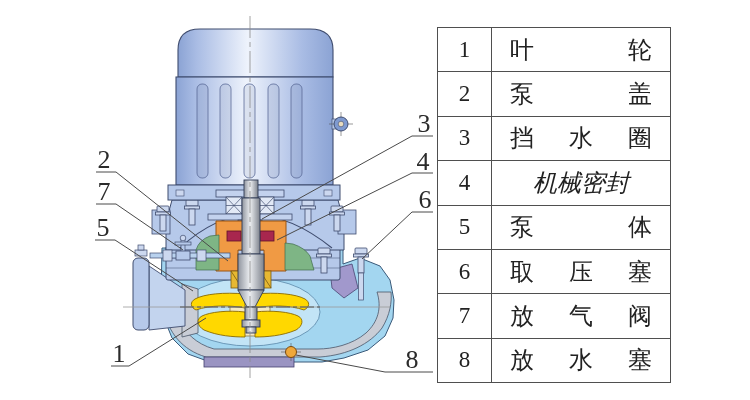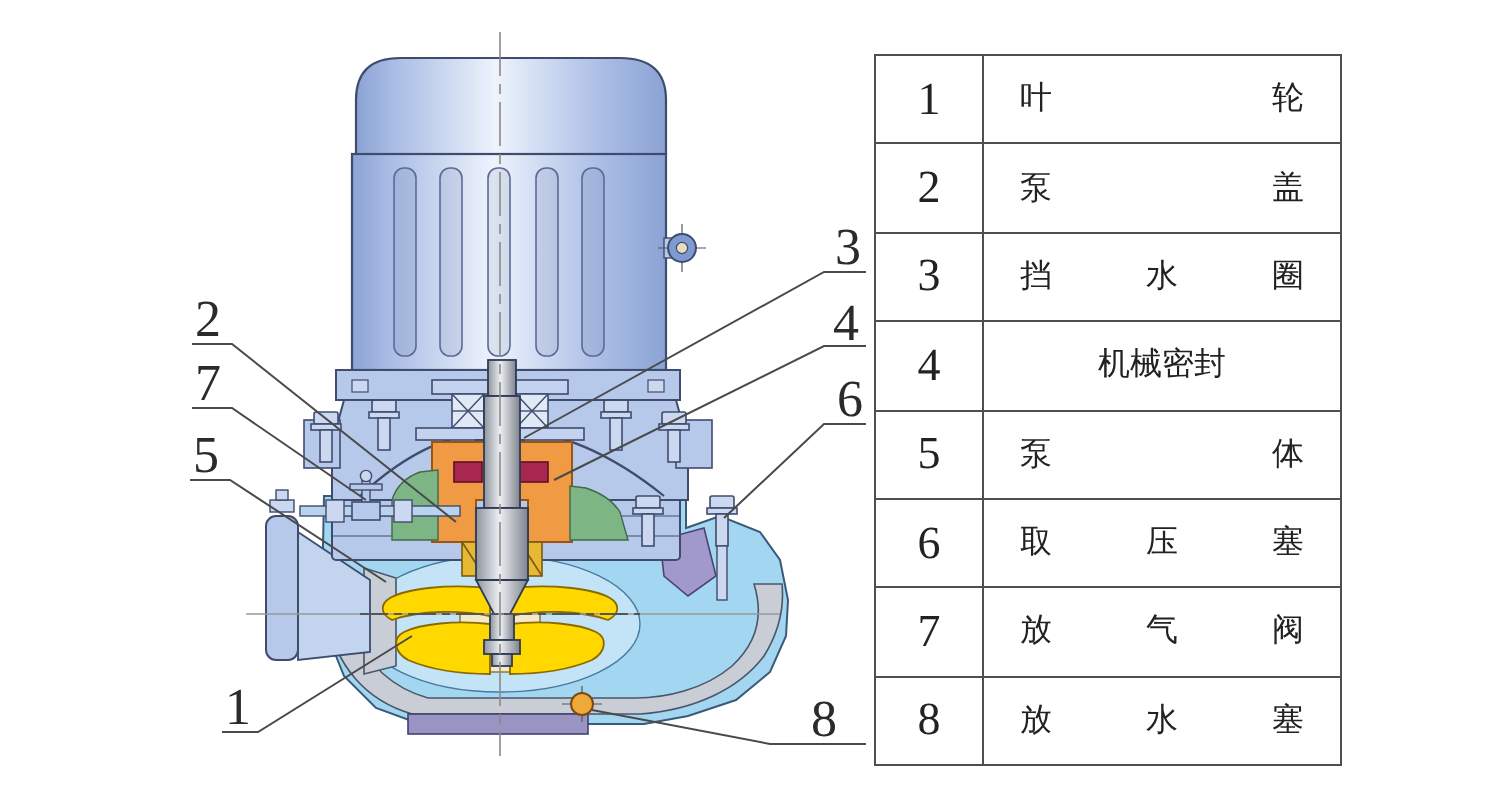--- a/index.html
+++ b/index.html
@@ -5,22 +5,22 @@
   html,body{margin:0;padding:0;background:#ffffff;}
   .stage{position:relative;width:750px;height:400px;background:#ffffff;overflow:hidden;
          font-family:"Liberation Serif","DejaVu Serif",serif;}
   .diagram-svg{position:absolute;left:0;top:0;}
   .callout{position:absolute;transform:translate(-50%,-50%);font-size:26px;color:#2b2b2b;
            line-height:1;user-select:none;}
   table.parts{position:absolute;left:437px;top:27px;width:193px;height:356px;
               border-collapse:collapse;table-layout:fixed;background:#fff;}
   table.parts td{border:1.6px solid #4f4f4f;color:#222;overflow:hidden;}
   td.no{width:51px;text-align:center;font-size:23px;}
-  td.name{width:142px;font-size:16px;padding:0 18px;text-align:justify;text-align-last:justify;}
-  td.name.center{text-align:right;text-align-last:center;padding:0 10px;}
+  td.name{width:142px;font-size:24px;padding:0 18px;text-align:justify;text-align-last:justify;}
+  td.name.center{text-align:right;text-align-last:center;padding:0 10px;font-style:italic;}
 </style>
 </head>
 <body>
 
 <div class="stage">
 
   <svg class="diagram-svg" width="437" height="400" viewBox="0 0 437 400">
     <defs>
       <linearGradient id="motorGrad" x1="0" y1="0" x2="1" y2="0">
         <stop offset="0" stop-color="#8ba3d4"></stop>

